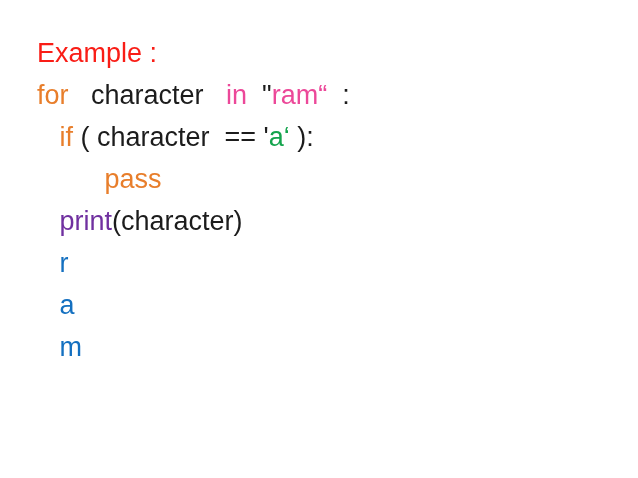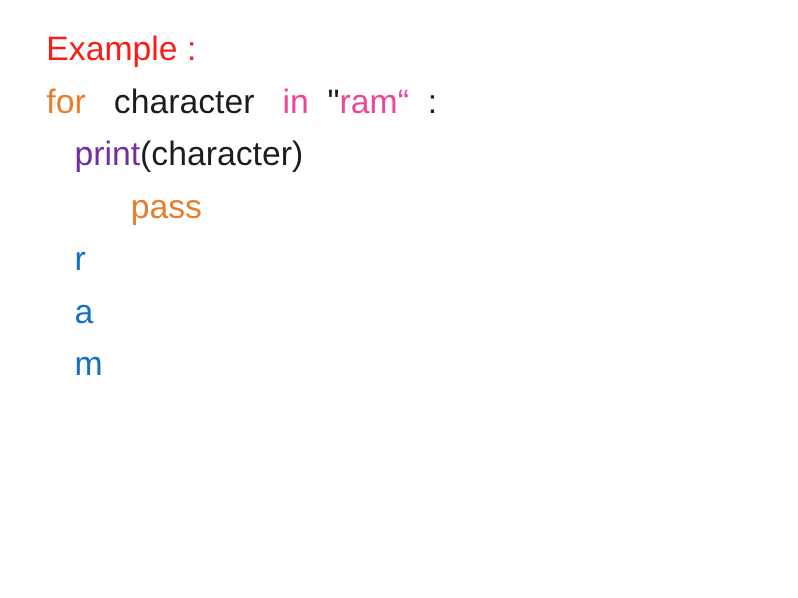--- a/index.html
+++ b/index.html
@@ -10,40 +10,41 @@
   .viewport {
     position: relative;
     width: 638px;
     height: 478px;
     background: #ffffff;
     overflow: hidden;
   }
   .slide {
     position: absolute;
     inset: 0;
-    padding: 18px 0 0 37px;
+    padding: 32px 0 0 37px;
     font-family: "Liberation Sans", sans-serif;
     font-size: 27px;
     line-height: 42px;
     box-sizing: border-box;
   }
   .code-line {
     white-space: pre;
     height: 42px;
   }
   .code-line span {
     white-space: pre;
   }
 </style>
 </head>
 <body>
 
 <div class="viewport">
   <div class="slide" id="slide">
       <div class="code-line"><span style="color: rgb(249, 29, 22);">Example :</span></div>
       <div class="code-line"><span style="color: rgb(232, 126, 43); margin-top: 11px;">for</span><span style="color: rgb(28, 28, 28);">   character   </span><span style="color: #ec4899;">in</span><span style="color: rgb(28, 28, 28);">  "</span><span style="color: #ec4899;">ram“</span><span style="color: rgb(28, 28, 28);">  :</span></div>
+      <div class="code-line"><span style="color: rgb(28, 28, 28);">   </span><span style="color: rgb(232, 126, 43);">if</span><span style="color: rgb(28, 28, 28);"> ( character  == '</span><span style="color: rgb(20, 164, 77);">a‘</span><span style="color: rgb(28, 28, 28);"> ):</span></div>
+      <div class="code-line"><span style="color: rgb(28, 28, 28);">         </span><span style="color: rgb(232, 126, 43);">pass</span></div>
       <div class="code-line"><span style="color: rgb(28, 28, 28);">   </span><span style="color: rgb(112, 48, 160);">print</span><span style="color: rgb(28, 28, 28);">(character)</span></div>
-      <div class="code-line"><span style="color: rgb(28, 28, 28);">         </span><span style="color: rgb(232, 126, 43);">pass</span></div>
       <div class="code-line"><span style="color: rgb(28, 28, 28);">   </span><span style="color: rgb(20, 112, 192);">r</span></div>
       <div class="code-line"><span style="color: rgb(28, 28, 28);">   </span><span style="color: rgb(20, 112, 192);">a</span></div>
       <div class="code-line"><span style="color: rgb(28, 28, 28);">   </span><span style="color: rgb(20, 112, 192);">m</span></div>
     </div>
 </div>
 
 </body></html>

